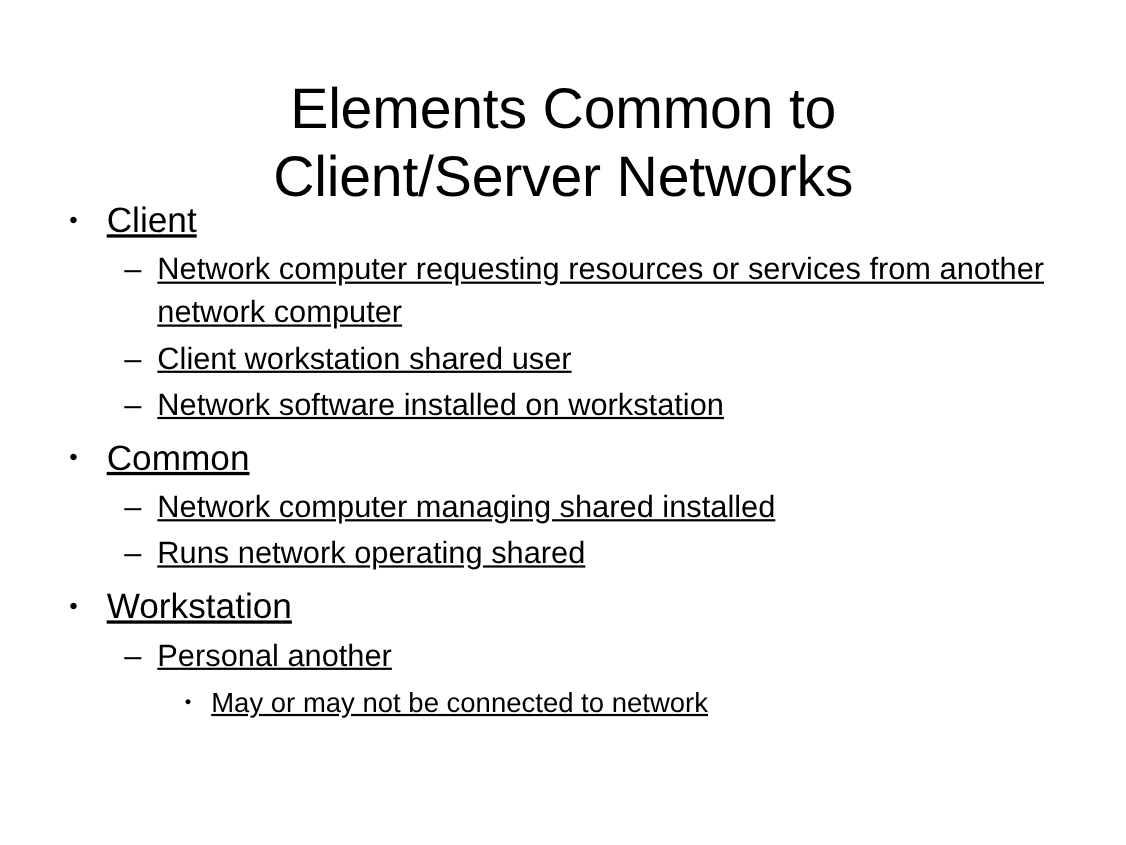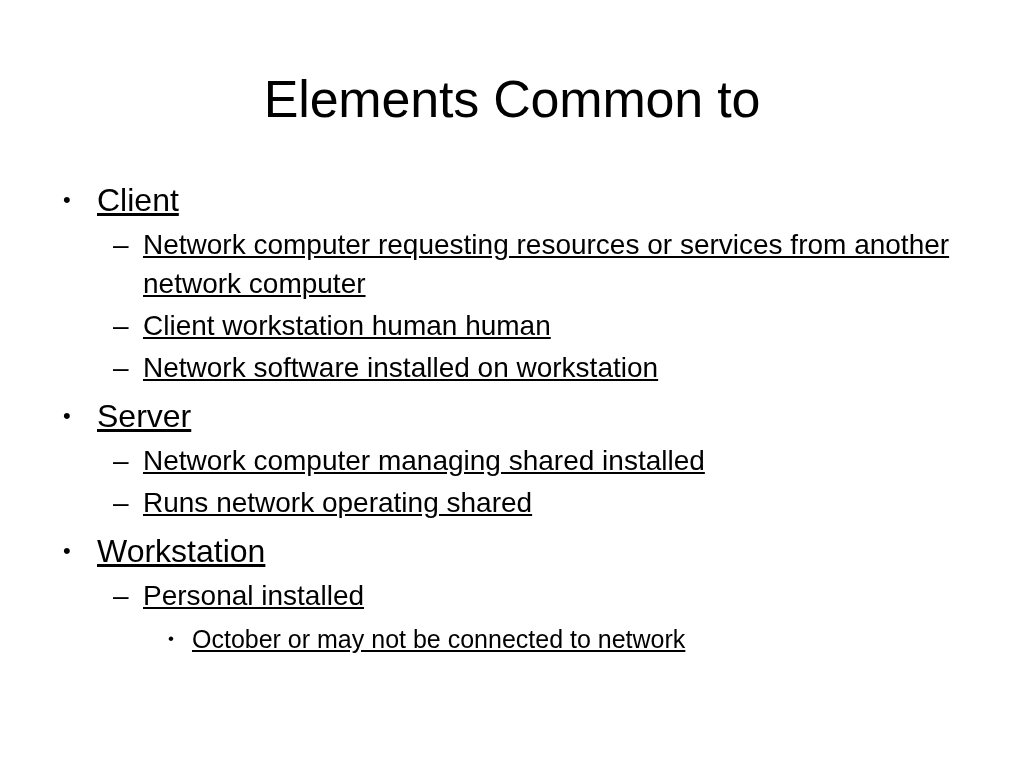--- a/index.html
+++ b/index.html
@@ -116,68 +116,69 @@
     margin-top: 7px;
   }
 </style>
 </head>
 <body>
 
 <div class="slide">
 
   <h1 class="slide-title">
     <span class="title-line">Elements Common to</span>
+    <span class="title-line">Client/Server Networks</span>
   </h1>
 
   <div class="slide-body">
 
     <div class="bullet lvl1">
       <span class="marker">•</span>
       <span class="txt">Client</span>
     </div>
 
     <div class="bullet lvl2">
       <span class="marker">–</span>
       <span class="txt">Network computer requesting resources or services from another network computer</span>
     </div>
 
     <div class="bullet lvl2">
       <span class="marker">–</span>
-      <span class="txt">Client workstation human human</span>
+      <span class="txt">Client workstation shared user</span>
     </div>
 
     <div class="bullet lvl2">
       <span class="marker">–</span>
       <span class="txt">Network software installed on workstation</span>
     </div>
 
     <div class="bullet lvl1 group-gap">
       <span class="marker">•</span>
-      <span class="txt">Server</span>
+      <span class="txt">Common</span>
     </div>
 
     <div class="bullet lvl2">
       <span class="marker">–</span>
       <span class="txt">Network computer managing shared installed</span>
     </div>
 
     <div class="bullet lvl2">
       <span class="marker">–</span>
       <span class="txt">Runs network operating shared</span>
     </div>
 
     <div class="bullet lvl1 group-gap">
       <span class="marker">•</span>
       <span class="txt">Workstation</span>
     </div>
 
     <div class="bullet lvl2">
       <span class="marker">–</span>
-      <span class="txt">Personal installed</span>
+      <span class="txt">Personal another</span>
     </div>
 
     <div class="bullet lvl3">
       <span class="marker">•</span>
-      <span class="txt">October or may not be connected to network</span>
+      <span class="txt">May or may not be connected to network</span>
     </div>
 
   </div>
 </div>
 
 </body></html>

